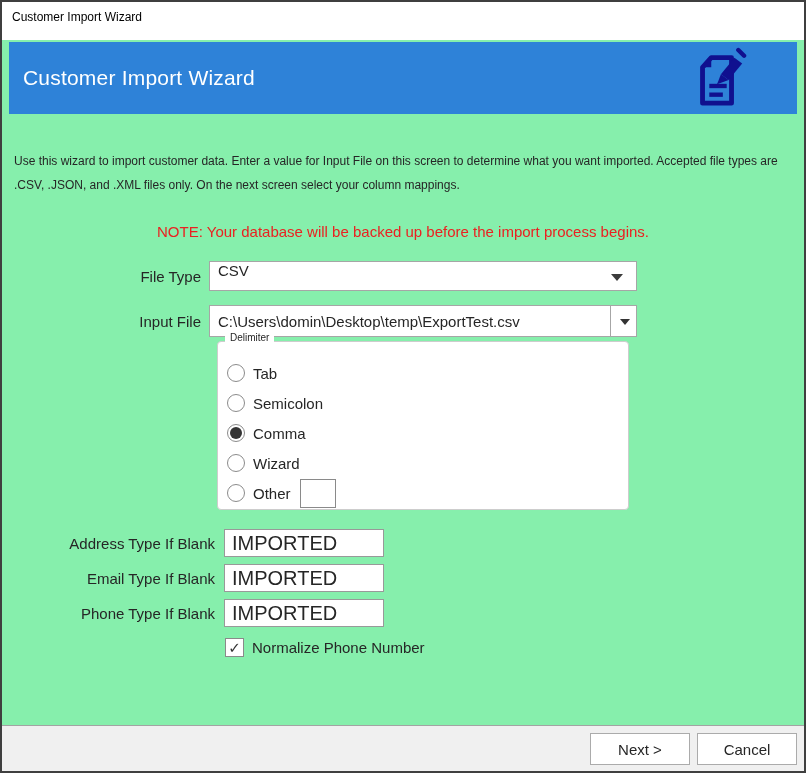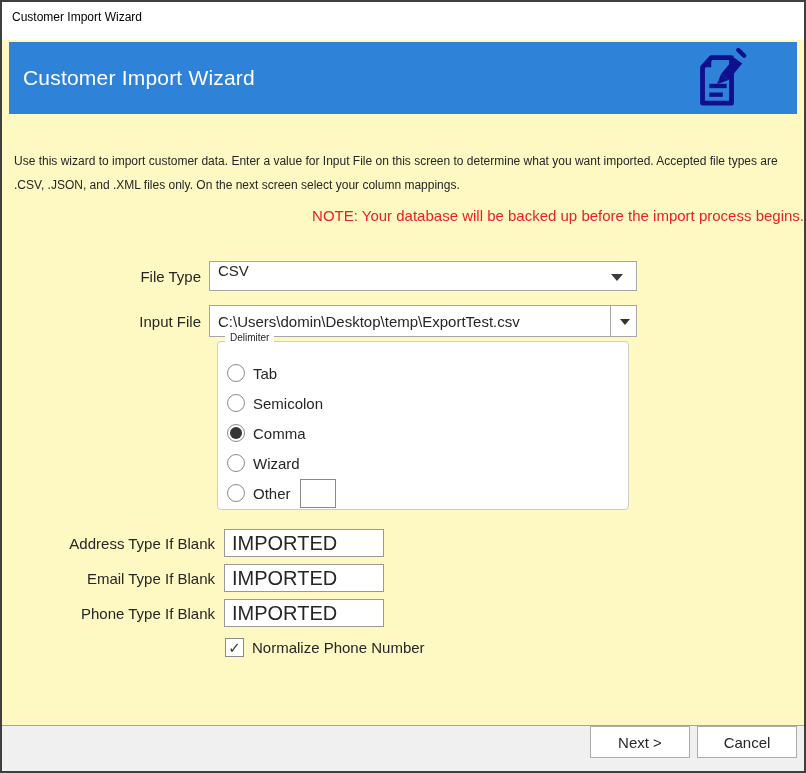--- a/index.html
+++ b/index.html
@@ -5,21 +5,21 @@
   * { margin: 0; padding: 0; box-sizing: border-box; }
   html, body { background: #777; }
   body {
     font-family: "Liberation Sans", "DejaVu Sans", sans-serif;
     color: #262626;
   }
   .window {
     position: relative;
     width: 806px;
     height: 773px;
-    background: #fef9c3;
+    background: #86efac;
     border: 2px solid #3f3f3f;
     overflow: hidden;
   }
   
   .titlebar {
     position: absolute;
     left: 0; top: 0;
     width: 100%; height: 38px;
     background: #fff;
   }
@@ -51,23 +51,23 @@
   .intro {
     position: absolute;
     left: 12px; top: 139px;
     width: 783px;
     font-size: 12px;
     line-height: 24px;
     margin-top: 8px;
   }
   .note {
     position: absolute;
-    left: 0; top: 205px;
+    left: 0; top: 221px;
     width: 100%;
-    text-align: right;
+    text-align: center;
     font-size: 15px;
     color: #ea2121;
   }
   
   .row { position: absolute; display: flex; align-items: center; }
   .row-label {
     font-size: 15px;
     text-align: right;
     white-space: nowrap;
   }
@@ -208,21 +208,21 @@
   
   .footer {
     position: absolute;
     left: 0; bottom: 0;
     width: 100%; height: 46px;
     background: #f0f0f0;
     border-top: 1px solid #a3a3a3;
   }
   .btn {
     position: absolute;
-    top: 0;
+    top: 7px;
     width: 100px; height: 32px;
     background: #fff;
     border: 1px solid #ababab;
     font-family: "Liberation Sans", "DejaVu Sans", sans-serif;
     font-size: 15px;
     color: #262626;
     cursor: default;
   }
   .btn-next { left: 588px; }
   .btn-cancel { left: 695px; }

